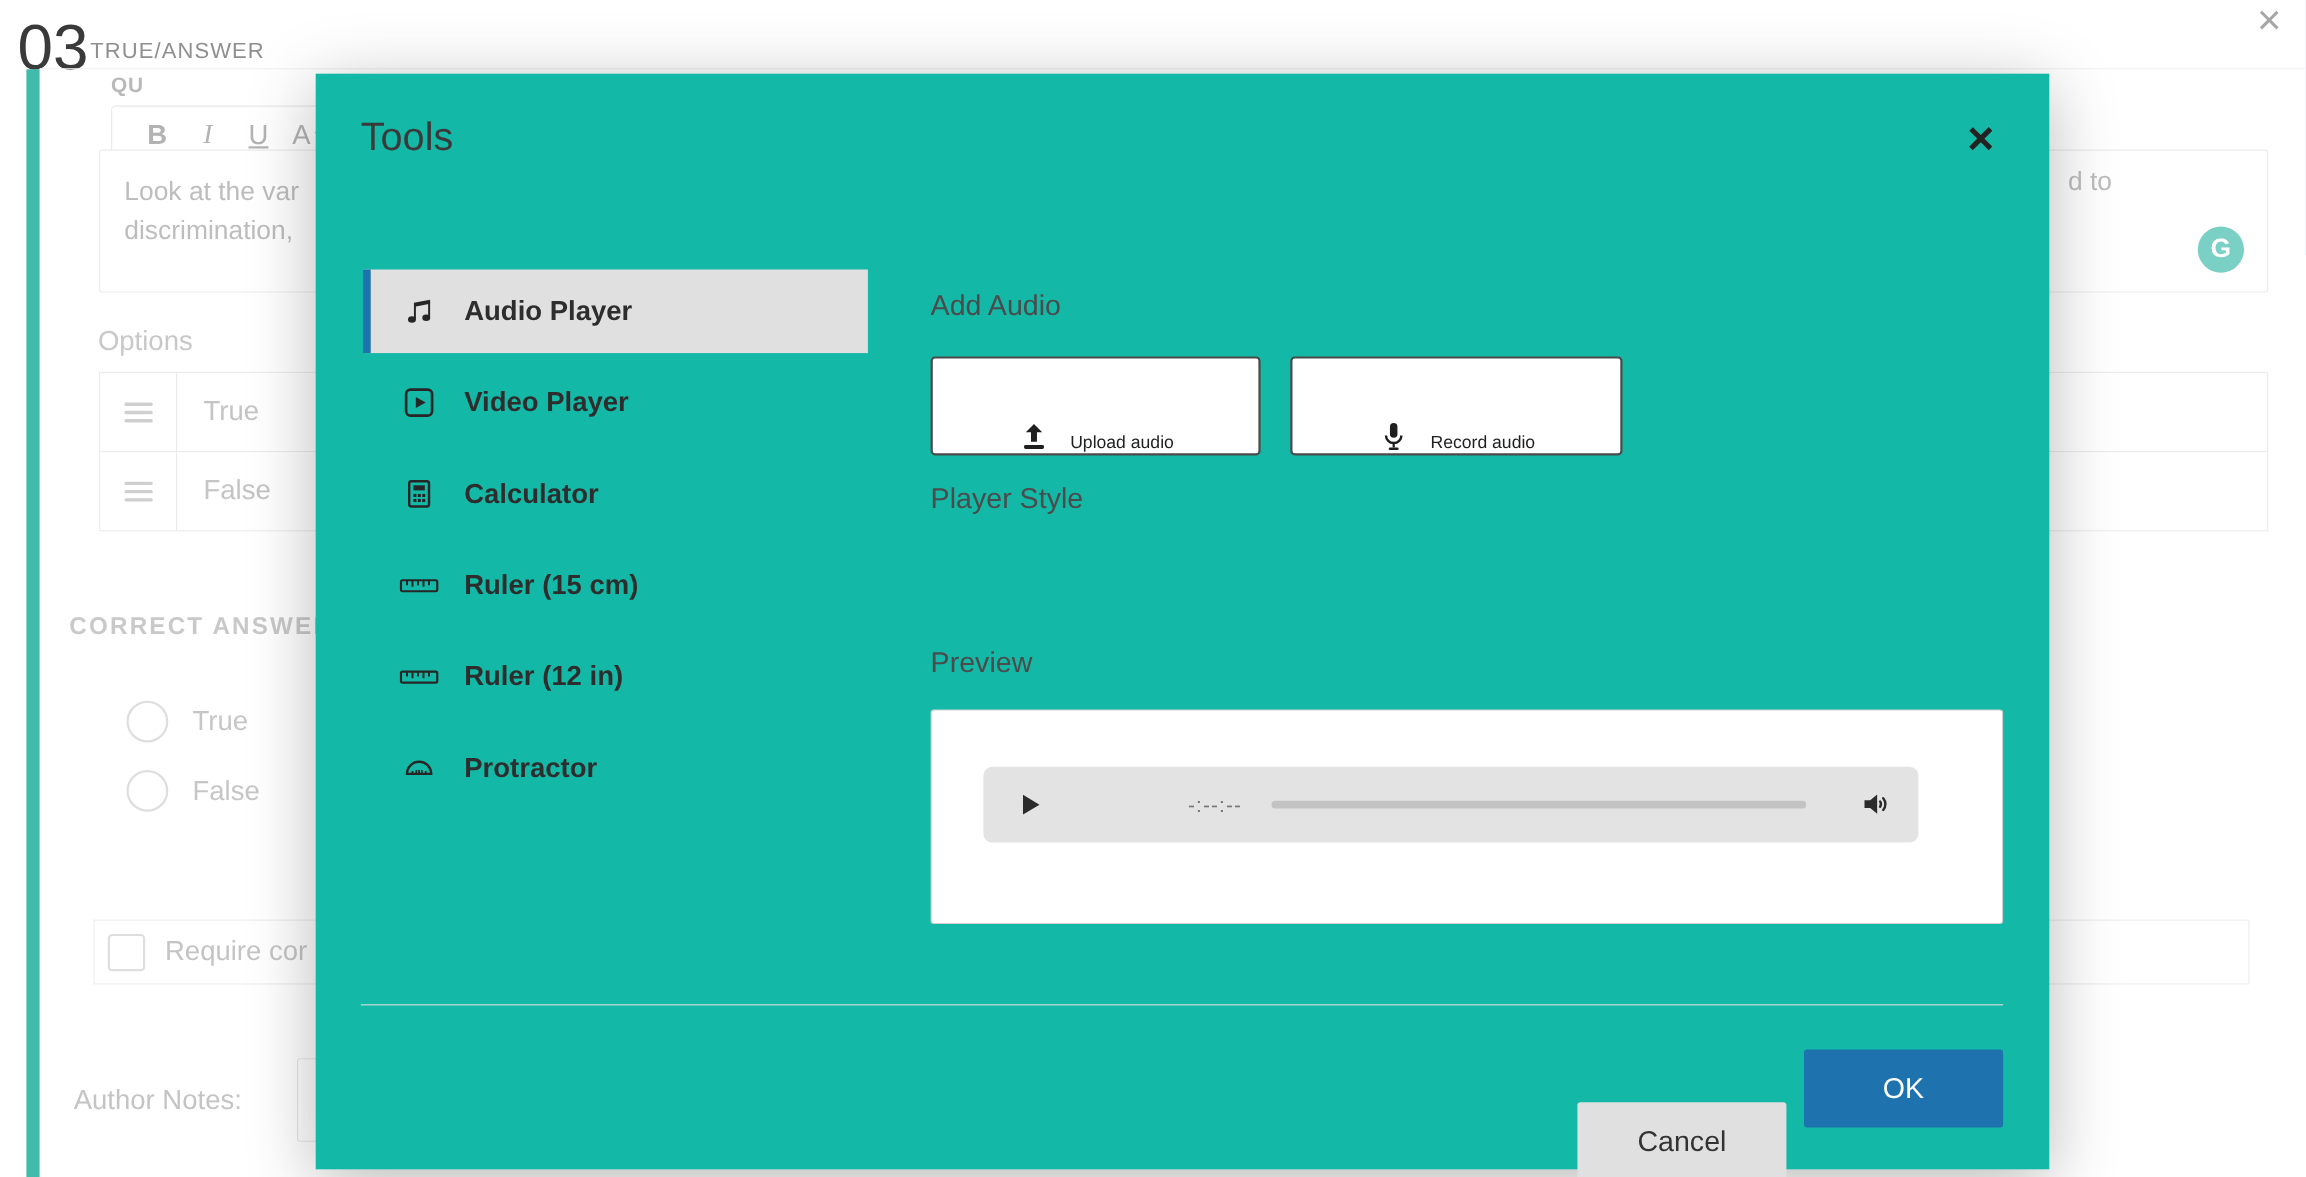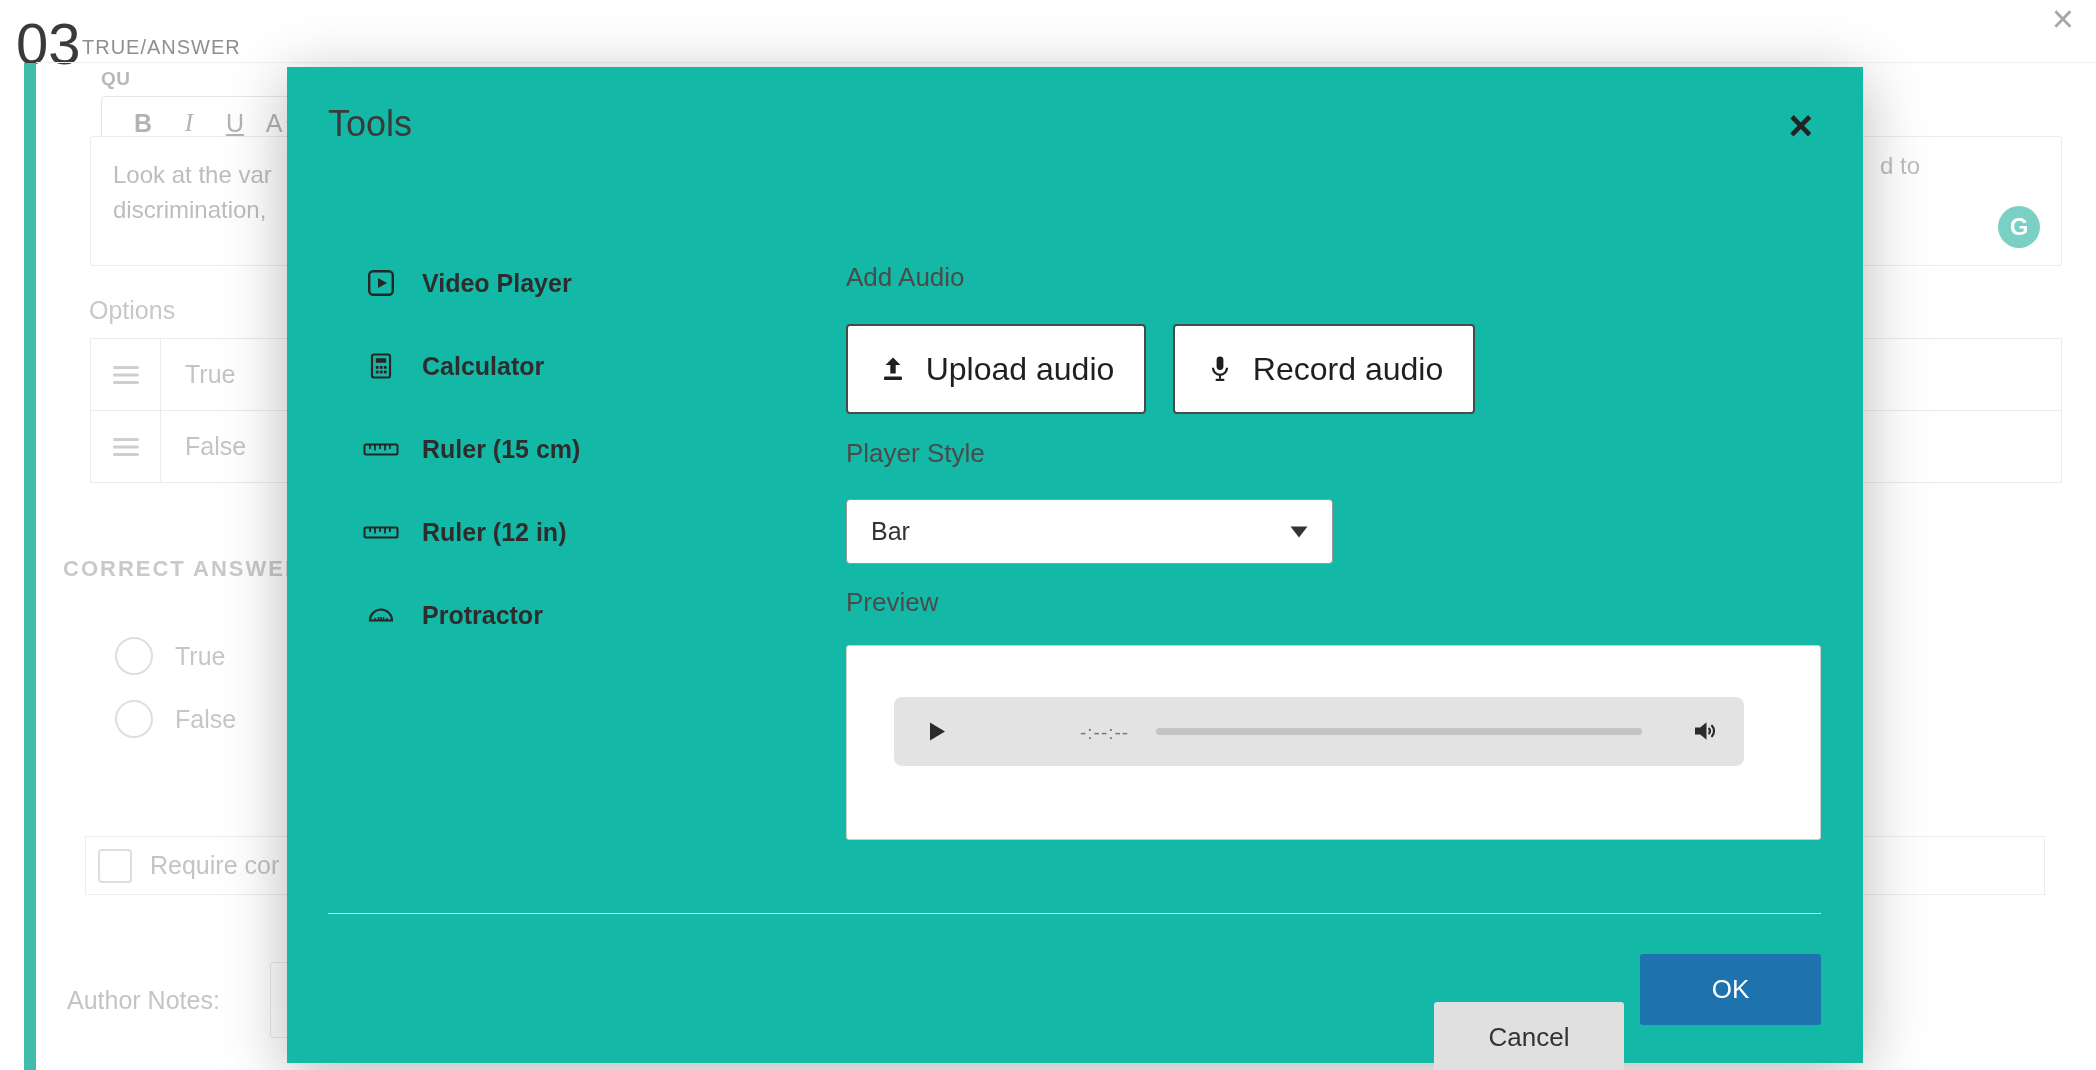--- a/index.html
+++ b/index.html
@@ -57,21 +57,21 @@
   .tool-item { position:relative; height:76px; margin-bottom:7px; display:flex; align-items:center; padding-left:32px; gap:22px; cursor:pointer; }
   .tool-item.selected { background:#e0e0e0; }
   .tool-item.selected::before { content:""; position:absolute; left:0; top:0; bottom:0; width:7px; background:#1e72ad; }
   .tool-icon { width:38px; display:flex; justify-content:center; color:#262626; flex:none; }
   .tool-label { font-size:25px; font-weight:700; color:#2d2d2d; }
 
   .panel-heading { left:559px; font-size:26px; color:#4b4b4b; }
   .h-add { top:195px; } .h-style { top:371px; } .h-preview { top:520px; }
 
   .btn-row { left:559px; top:257px; display:flex; gap:27px; }
-  .tool-btn { height:90px; border:2px solid #4a4a4a; border-radius:4px; background:#fff; display:flex; align-items:center; justify-content:center; gap:18px; font-size:32px; color:#1f1f1f; font-family:inherit; cursor:pointer; }
+  .tool-btn { height:90px; border:2px solid #4a4a4a; border-radius:4px; background:#fff; display:flex; align-items:flex-end; justify-content:center; gap:18px; font-size:16px; color:#1f1f1f; font-family:inherit; cursor:pointer; }
   .btn-upload { width:300px; } .btn-record { width:302px; }
 
   .style-select { left:559px; top:432px; width:487px; height:65px; border:1px solid #969696; border-radius:4px; background:#fff; display:flex; align-items:center; justify-content:space-between; padding:0 24px; font-size:25px; color:#333; cursor:pointer; }
 
   .preview-box { left:559px; top:578px; width:975px; height:195px; border:1px solid #cfcfcf; border-radius:3px; background:#fff; }
   .audio-bar { position:absolute; left:47px; top:51px; width:850px; height:69px; background:#e3e3e3; border-radius:8px; }
   .audio-play { position:absolute; left:34px; top:24px; color:#2b2b2b; background:none; border:none; cursor:pointer; }
   .audio-time { position:absolute; left:186px; top:25px; font-size:19px; color:#757575; letter-spacing:1px; }
   .audio-track { position:absolute; left:262px; top:31px; width:486px; height:7px; background:#c3c3c3; border-radius:4px; cursor:pointer; }
   .audio-volume { position:absolute; right:22px; top:20px; color:#2b2b2b; background:none; border:none; cursor:pointer; }
@@ -148,20 +148,31 @@
 
     <div class="abs author-label">Author Notes:</div>
     <div class="abs author-input"></div>
   </div>
 
   <div class="abs modal">
     <div class="abs modal-title">Tools</div>
     <button class="abs modal-close">×</button>
 
     <div class="abs tool-list">
+      <div class="tool-item selected">
+        <span class="tool-icon">
+          <svg width="28" height="28" viewBox="0 0 28 28" fill="currentColor">
+              <ellipse cx="7.5" cy="21.5" rx="3.6" ry="3"></ellipse>
+              <ellipse cx="20.5" cy="19.8" rx="3.6" ry="3"></ellipse>
+              <path d="M9.3 21.5V6.2L24 3.4v3.8L11.1 9.6v11.9z"></path>
+              <rect x="22.2" y="5.4" width="1.8" height="14.4"></rect>
+            </svg>
+        </span>
+        <span class="tool-label">Audio Player</span>
+      </div>
       <div class="tool-item">
         <span class="tool-icon">
           <svg width="28" height="28" viewBox="0 0 28 28">
               <rect x="2.2" y="2.2" width="23.6" height="23.6" rx="4" fill="none" stroke="currentColor" stroke-width="2.4"></rect>
               <path d="M11 9l9 5-9 5z" fill="currentColor"></path>
             </svg>
         </span>
         <span class="tool-label">Video Player</span>
       </div>
       <div class="tool-item">
@@ -224,26 +235,20 @@
             <path d="M8 13.8a7 7 0 0 0 14 0" fill="none" stroke="currentColor" stroke-width="2.2"></path>
             <rect x="14" y="20.8" width="2" height="4"></rect>
             <rect x="10.5" y="24.8" width="9" height="2.2" rx="1.1"></rect>
           </svg>
         <span>Record audio</span>
       </button>
     </div>
 
     <div class="abs panel-heading h-style">Player Style</div>
 
-    <div class="abs style-select">
-      <span>Bar</span>
-      <svg width="18" height="12" viewBox="0 0 18 12" fill="#333">
-          <path d="M0.5 0.5h17L9 11.5z"></path>
-        </svg>
-    </div>
 
     <div class="abs panel-heading h-preview">Preview</div>
 
     <div class="abs preview-box">
       <div class="audio-bar">
         <button class="audio-play">
           <svg width="19" height="21" viewBox="0 0 19 21" fill="currentColor">
               <path d="M2 1.5l15 9-15 9z"></path>
             </svg>
         </button>

